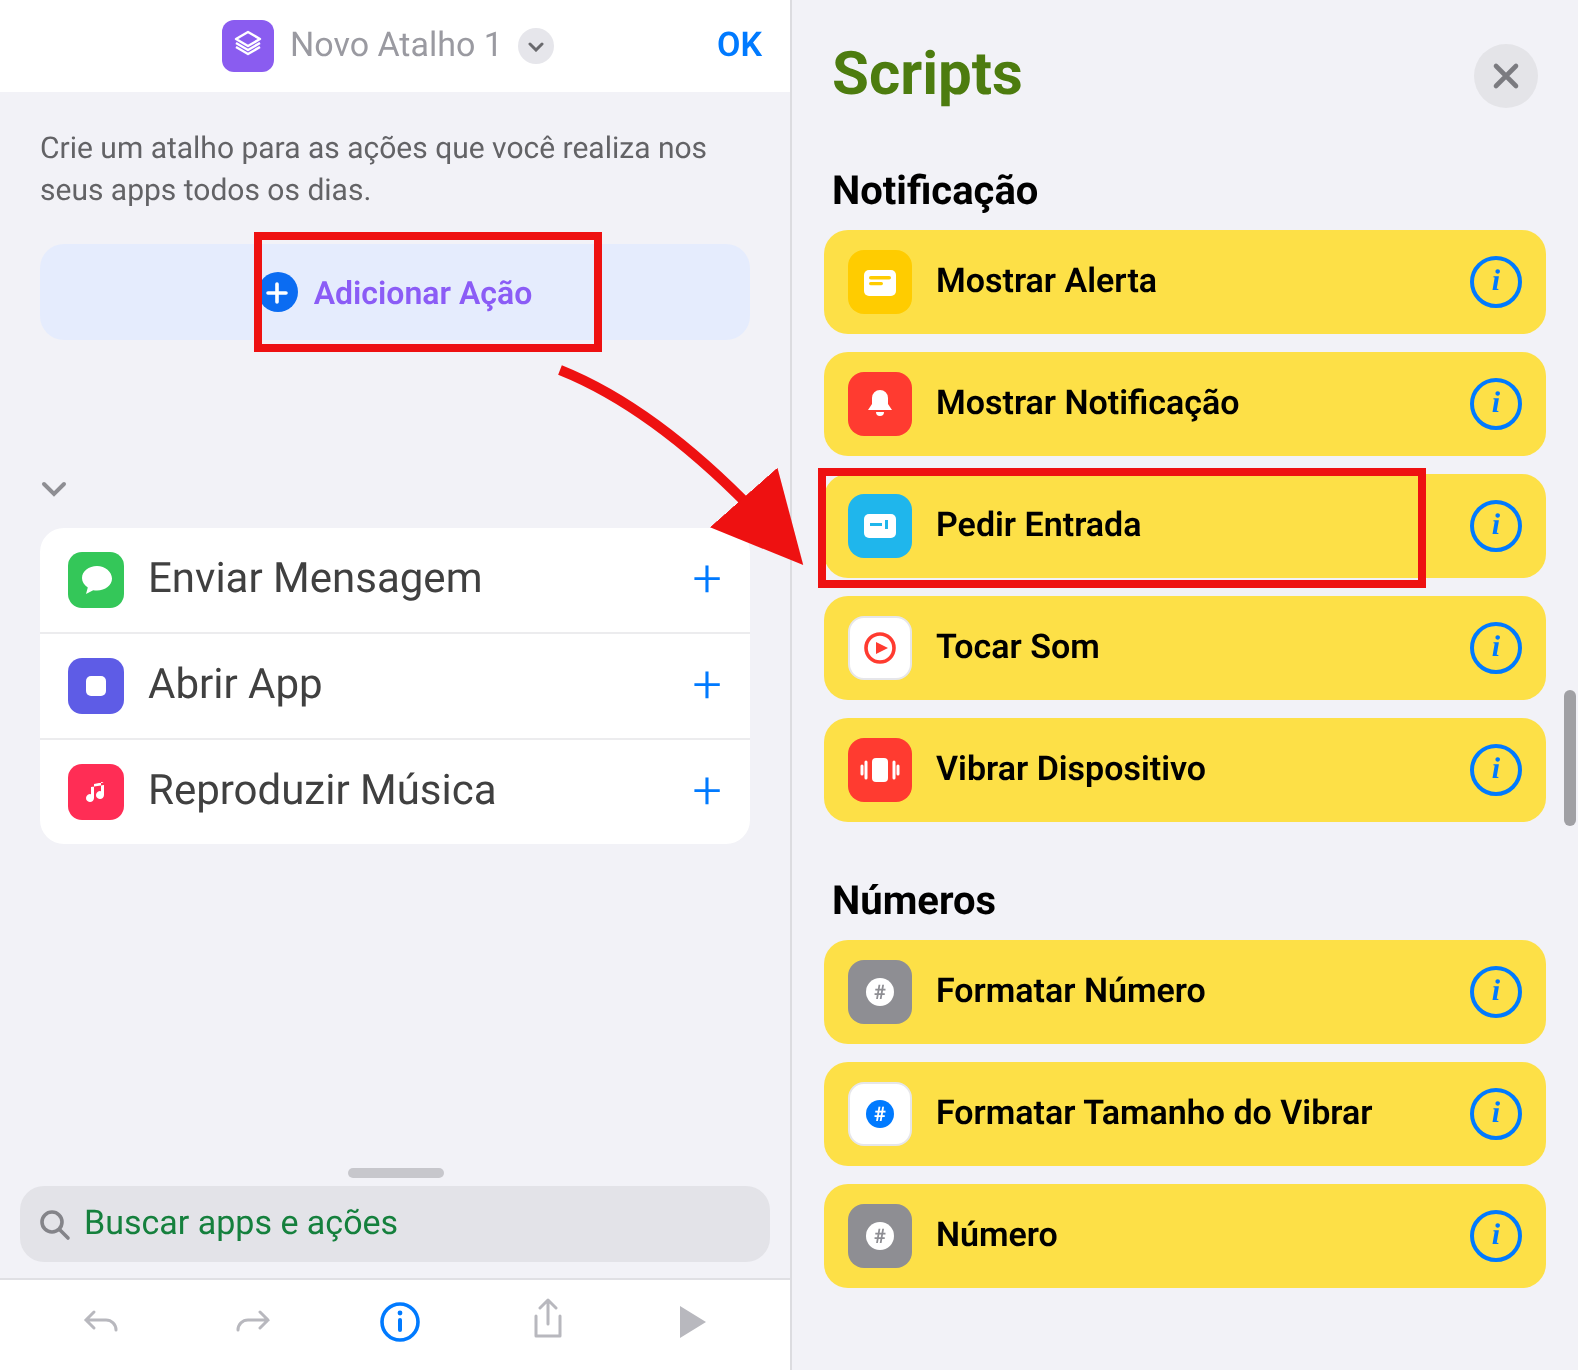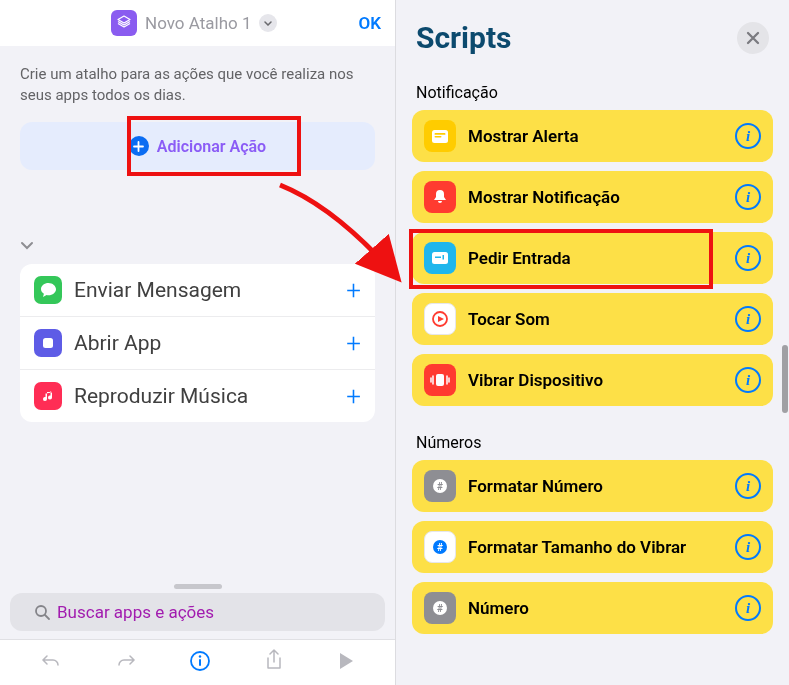--- a/index.html
+++ b/index.html
@@ -149,23 +149,23 @@
       font-size: 26px;
       font-weight: 300;
     }
     .search-row {
       margin: auto 10px 8px 10px;
       background: #e3e3e8;
       border-radius: 12px;
       height: 38px;
       display: flex;
       align-items: center;
-      padding: 0 24px;
+      padding: 0 9px;
       gap: 6px;
-      color: #a21caf;
+      color: #15803d;
       font-size: 17px;
     }
     .grabber {
       width: 48px;
       height: 5px;
       border-radius: 3px;
       background: #c7c7cc;
       margin: 10px auto 4px auto;
     }
     .toolbar-bottom {
@@ -190,36 +190,36 @@
     }
     .right-header {
       display: flex;
       align-items: center;
       justify-content: space-between;
       padding: 20px 20px 10px 20px;
     }
     .scripts-title {
       font-size: 30px;
       font-weight: 700;
-      color: #0c4a6e;
+      color: #4d7c0f;
     }
     .close-btn {
       width: 32px;
       height: 32px;
       border-radius: 50%;
       background: #e4e4e8;
       color: #7b7b80;
       display: flex;
       align-items: center;
       justify-content: center;
     }
     .section-title {
       padding: 18px 20px 8px 20px;
-      font-size: 16px;
-      font-weight: 400;
+      font-size: 20px;
+      font-weight: 700;
       color: #000;
     }
     .action-list {
       margin: 0 16px;
     }
     .action-item {
       background: #fde047;
       border-radius: 12px;
       display: flex;
       align-items: center;

